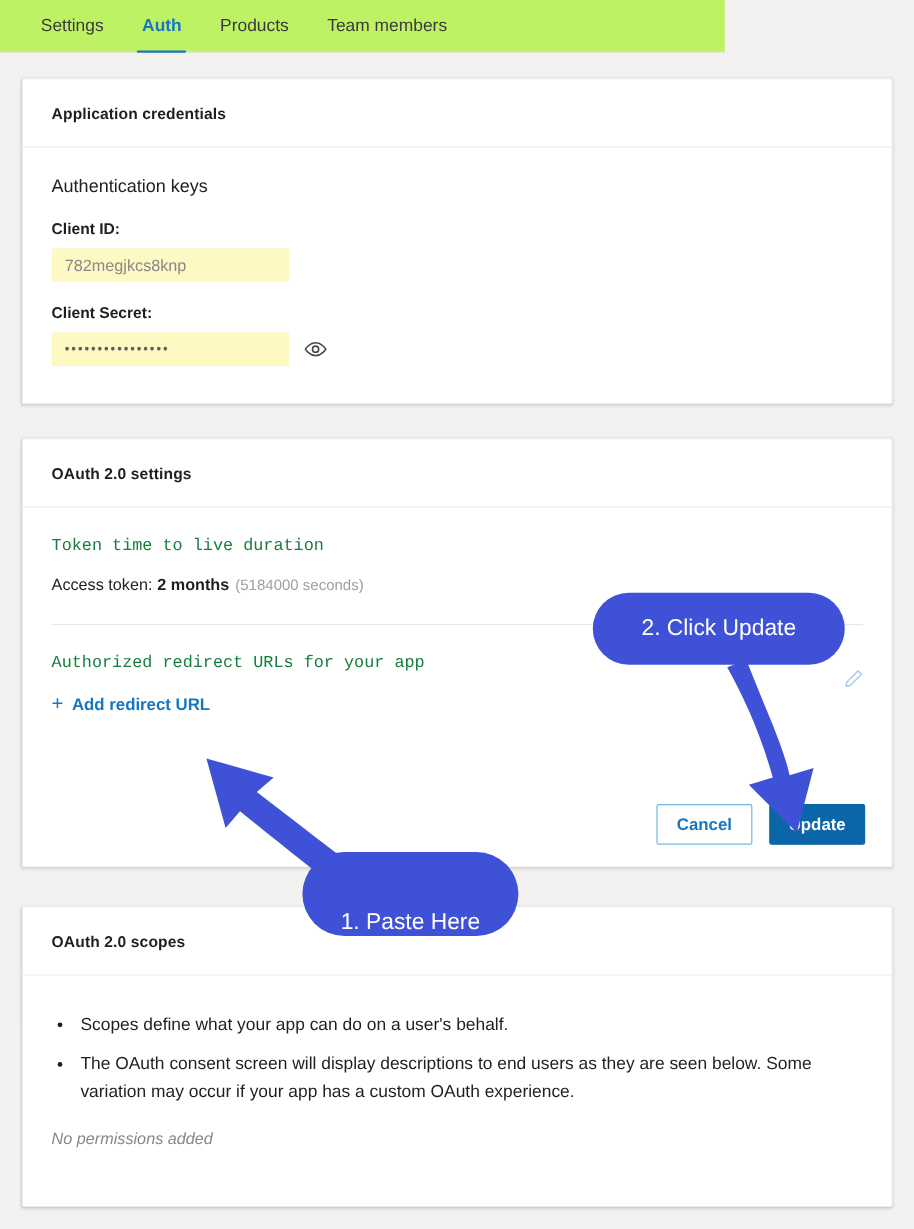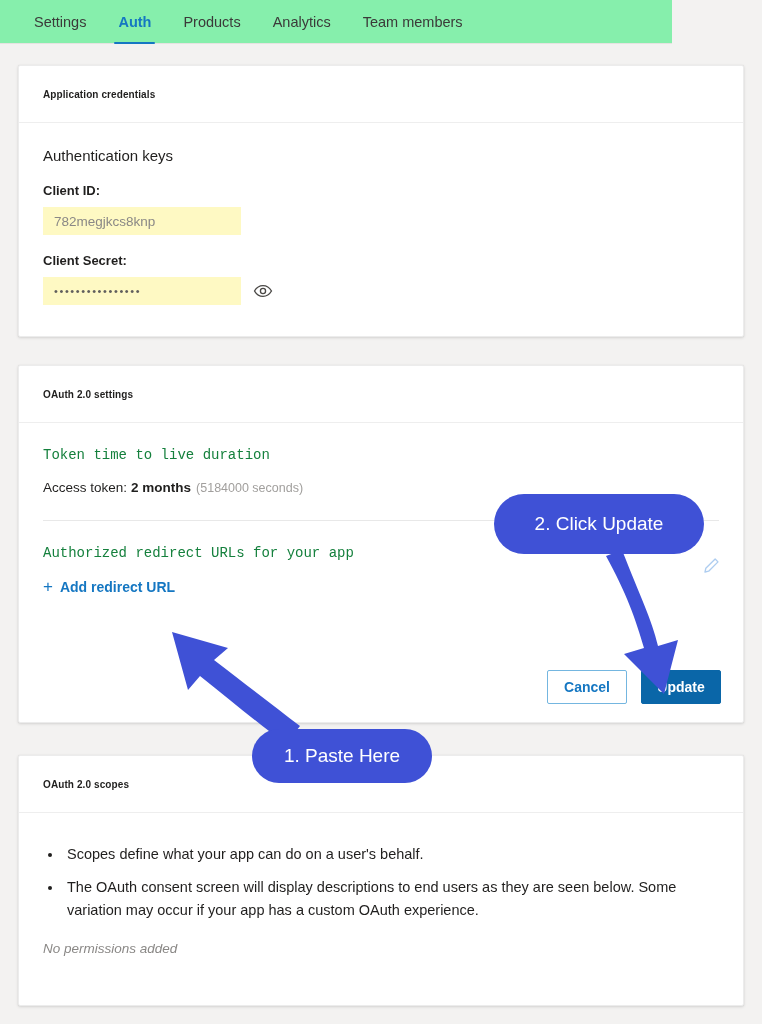--- a/index.html
+++ b/index.html
@@ -17,23 +17,23 @@
     position: relative;
     width: 762px;
     height: 1024px;
     background: #f3f2f1;
   }
 
   
   .tabbar {
     position: absolute;
     top: 0; left: 0;
-    width: 672px;
+    width: 604px;
     height: 44px;
-    background: #86efac;
+    background: #bef264;
     border-bottom: 1px solid #e5e3e1;
     display: flex;
     align-items: flex-start;
     padding-left: 18px;
   }
   .tab {
     position: relative;
     height: 44px;
     display: flex;
     align-items: center;
@@ -62,21 +62,21 @@
     border: 1px solid #ececec;
     border-radius: 2px;
     box-shadow: 0 1px 3px rgba(0,0,0,0.13), 0 0 1px rgba(0,0,0,0.10);
   }
   .card-head {
     height: 57px;
     display: flex;
     align-items: center;
     padding-left: 24px;
     border-bottom: 1px solid #eeeeee;
-    font-size: 10px;
+    font-size: 13px;
     font-weight: 600;
     color: #201f1e;
     letter-spacing: 0.1px;
     text-align: right;
   }
   .card-body { padding: 24px; }
 
   
   #card-credentials { top: 65px; height: 272px; }
   .section-title {
@@ -221,39 +221,36 @@
     background: #3f51d6;
     color: #ffffff;
     border-radius: 999px;
     font-size: 19px;
     font-family: "Liberation Sans", sans-serif;
     white-space: nowrap;
     pointer-events: auto;
     cursor: default;
   }
   #callout-step2 { left: 494px; top: 494px; width: 210px; height: 60px; }
-  #callout-step1 { left: 252px; top: 729px; width: 180px; height: 54px; }
+  #callout-step1 { left: 252px; top: 710px; width: 180px; height: 70px; align-items: flex-end; }
 </style>
 </head>
 <body>
 
 <div id="page">
 
   <nav class="tabbar">
     <div class="tab">
       <span>Settings</span>
     </div>
     <div class="tab active">
       <span>Auth</span>
     </div>
     <div class="tab">
       <span>Products</span>
-    </div>
-    <div class="tab">
-      <span>Analytics</span>
     </div>
     <div class="tab">
       <span>Team members</span>
     </div>
   </nav>
 
   <section class="card" id="card-credentials">
     <div class="card-head">Application credentials</div>
     <div class="card-body">
       <div class="section-title">Authentication keys</div>

